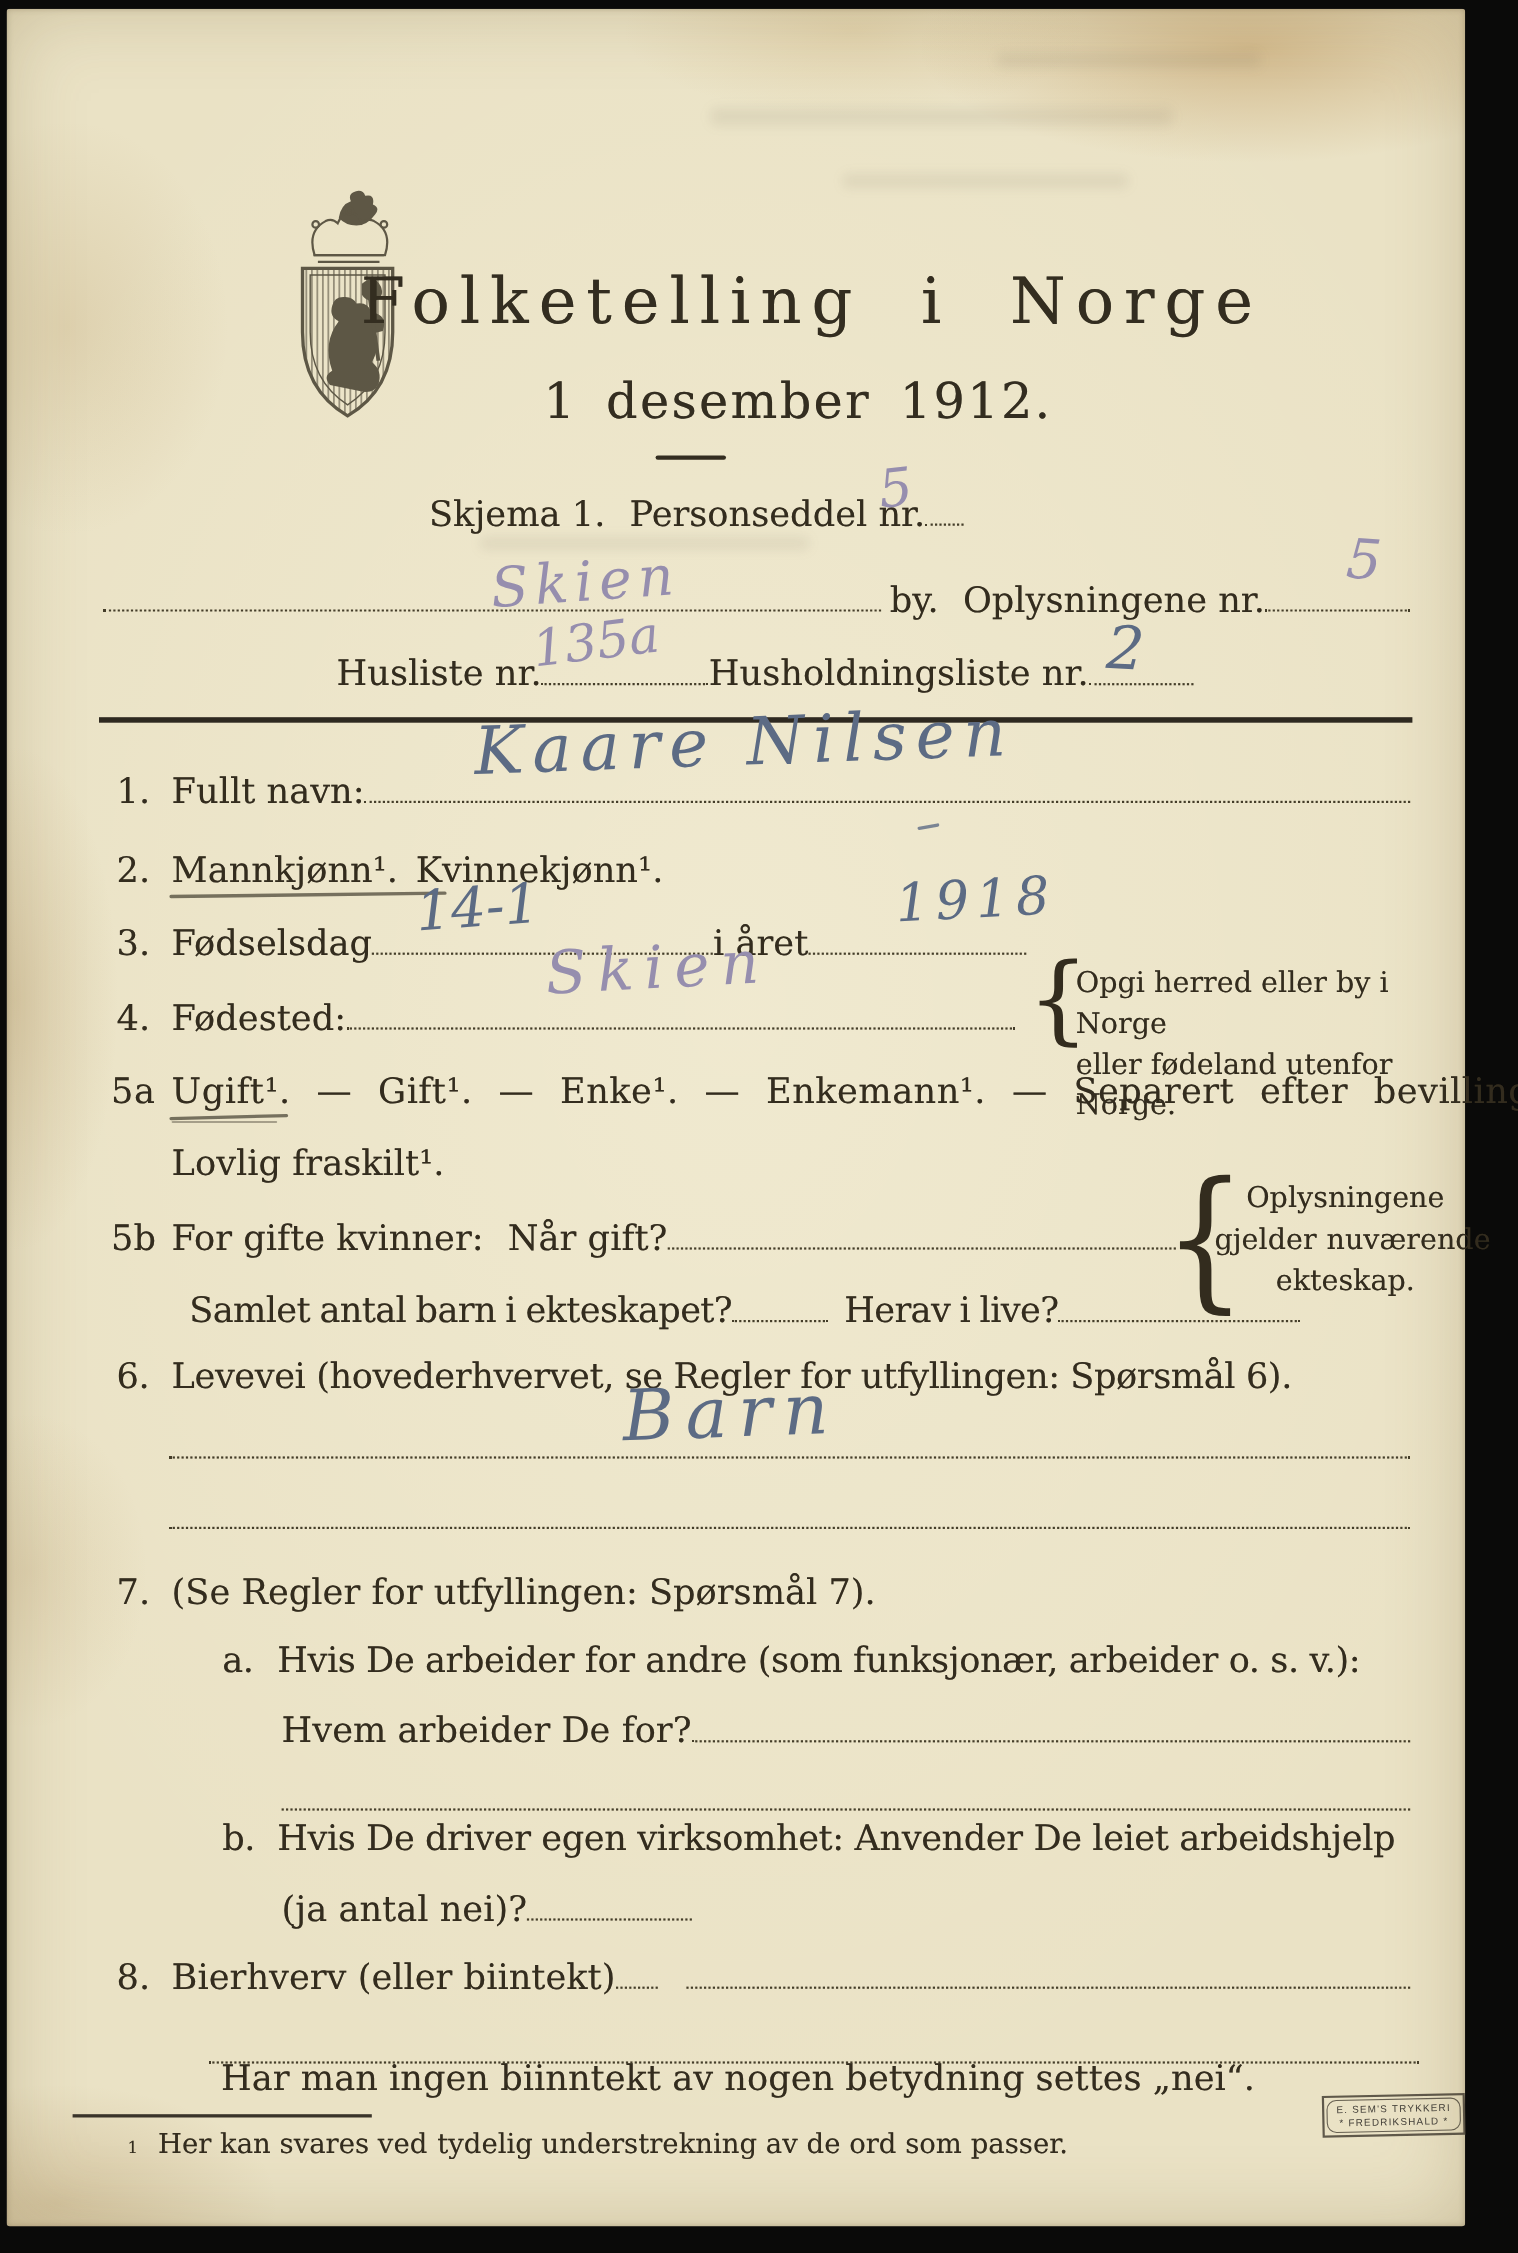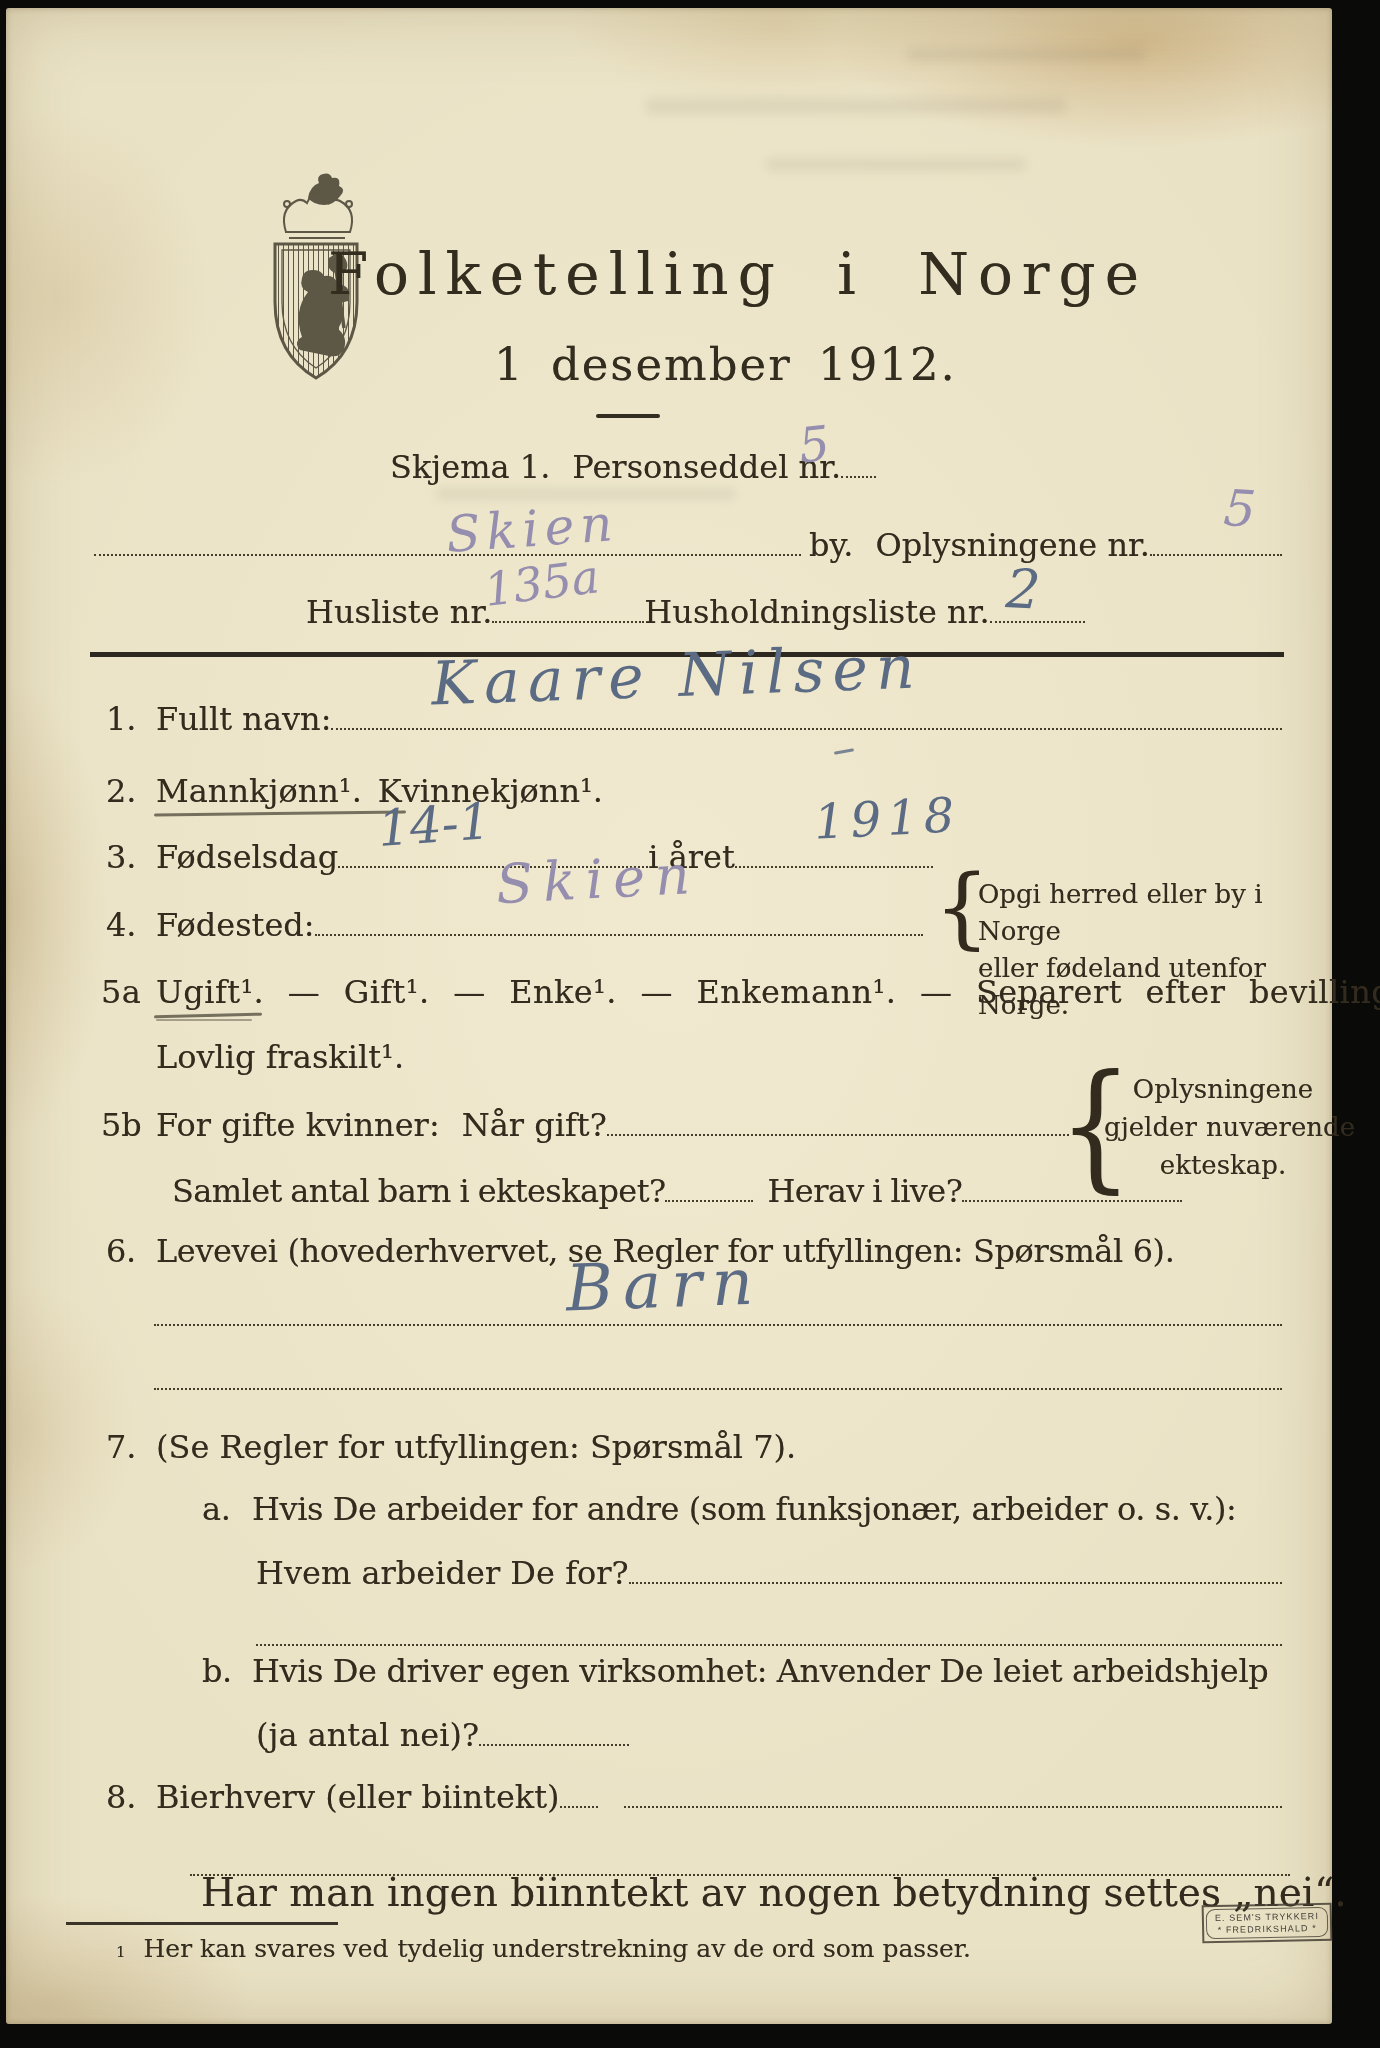--- a/index.html
+++ b/index.html
@@ -234,21 +234,21 @@
       <span class="num">8.</span>
       <span class="t">Bierhverv (eller biintekt)</span>
       <span class="dots" style="width:38px"></span>
       <span style="width:26px"></span>
       <span class="dots grow"></span>
     </div>
 
     <div class="line" style="left:184px;top:1838px;right:42px">
         <span class="dots grow"></span>
       </div>
-    <div class="line" style="left:195px;top:1862px;font-size:39px">
+    <div class="line" style="left:195px;top:1862px;font-size:32px">
       <span class="t">Har man ingen biinntekt av nogen betydning settes „nei“.</span>
     </div>
     <div class="footnote-rule"></div>
     <div class="line" style="left:110px;top:1926px;font-size:25px">
       <sup class="fsup">1</sup>
       <span class="t" style="margin-left:18px">Her kan svares ved</span>
       <b class="ml t">tydelig understrekning av de ord som passer.</b>
     </div>
 
     <div class="stamp">

